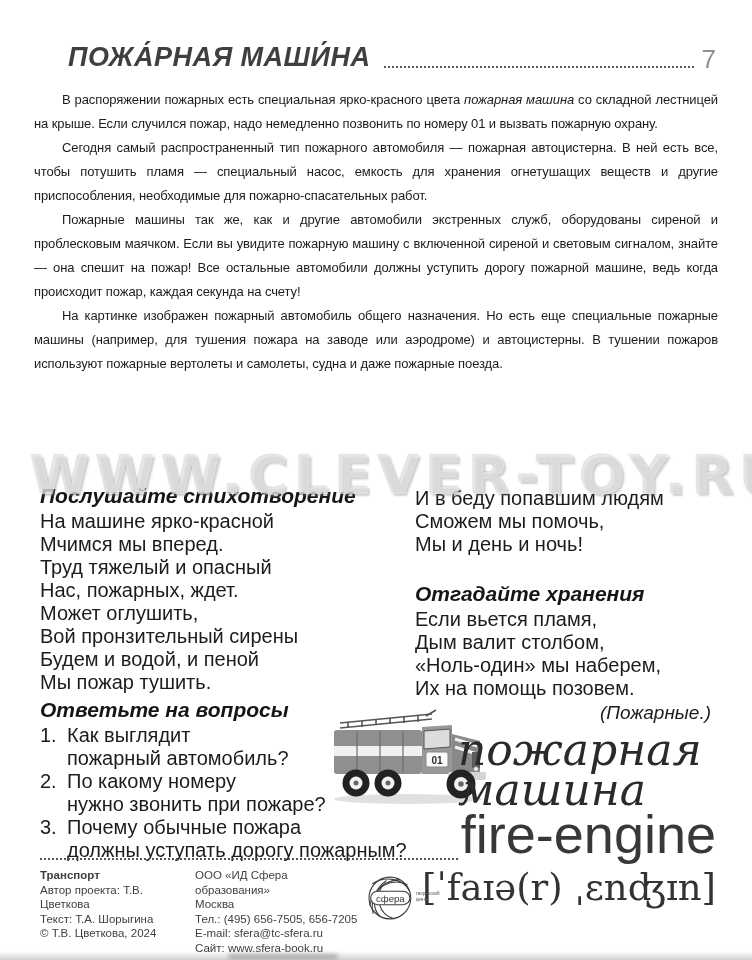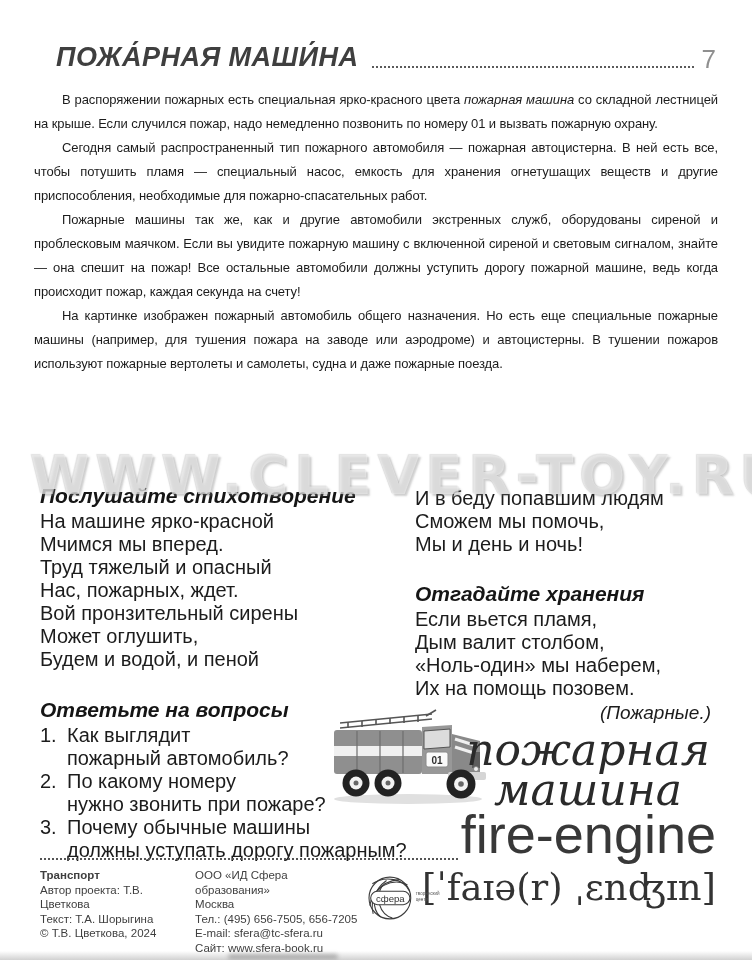--- a/index.html
+++ b/index.html
@@ -4,21 +4,21 @@
 <style>
   * { margin:0; padding:0; box-sizing:border-box; }
   html,body { background:#e9e9e9; }
   .page {
     position:relative; width:752px; height:960px; margin:0 auto;
     background:#ffffff; overflow:hidden;
     font-family:"Liberation Sans", sans-serif; color:#1c1c1c;
   }
 
   
-  .header { position:absolute; left:56px; right:36px; top:42px;
+  .header { position:absolute; left:68px; right:36px; top:42px;
             display:flex; align-items:flex-end; }
   .title { font-size:27px; font-weight:bold; font-style:italic;
            color:#3f3f3f; letter-spacing:.5px; white-space:nowrap; }
   .leader { flex:1 1 auto; border-bottom:2.5px dotted #5a5a5a;
             margin:0 8px 5px 14px; height:0; }
   .page-num { font-size:26px; color:#8f8f8f; line-height:1; padding-bottom:1px; }
 
   
   .article { position:absolute; left:34px; top:88px; width:684px;
              font-size:13px; line-height:24px; text-align:justify;
@@ -52,21 +52,21 @@
   .questions { position:absolute; left:40px; top:698px; width:392px; }
   .q-row { display:flex; }
   .q-num { width:27px; flex:0 0 27px; font-size:20px; line-height:23px; }
   .q-text { flex:1; font-size:20px; line-height:23px; }
 
   
   .truck-img { position:absolute; left:328px; top:704px; width:162px; height:104px; }
 
   
   .cursive { position:absolute; right:34px; top:730px; width:260px;
-             text-align:center; font-family:"DejaVu Serif", serif;
+             text-align:left; font-family:"DejaVu Serif", serif;
              font-style:italic; font-size:44px; line-height:40px; color:#2a2a2a; }
   .english { position:absolute; right:36px; top:804px;
              font-size:54px; line-height:60px; color:#383838;
              letter-spacing:0; white-space:nowrap;margin-left:8px; }
   .ipa { position:absolute; right:36px; top:866px;
          font-family:"DejaVu Serif", serif; font-size:37px;
          line-height:44px; color:#333; white-space:nowrap; }
 
   
   .footer-sep { position:absolute; left:40px; top:858px; width:418px;
@@ -103,23 +103,24 @@
   </div>
 
   <div class="watermark">WWW.CLEVER-TOY.RU</div>
 
   <div class="poem-left">
     <div class="sec-heading">Послушайте стихотворение</div>
     <div class="line">На машине ярко-красной</div>
     <div class="line">Мчимся мы вперед.</div>
     <div class="line">Труд тяжелый и опасный</div>
     <div class="line">Нас, пожарных, ждет.</div>
+    <div class="line">Может оглушить,</div>
     <div class="line">Вой пронзительный сирены</div>
-    <div class="line">Может оглушить,</div>
     <div class="line">Будем и водой, и пеной</div>
+    <div class="line">Мы пожар тушить.</div>
   </div>
 
   <div class="poem-right">
     <div class="line">И в беду попавшим людям</div>
     <div class="line">Сможем мы помочь,</div>
     <div class="line">Мы и день и ночь!</div>
     <div class="sec-heading riddle-heading">Отгадайте хранения</div>
     <div class="line">Если вьется пламя,</div>
     <div class="line">Дым валит столбом,</div>
     <div class="line">«Ноль-один» мы наберем,</div>
@@ -132,21 +133,21 @@
     <div class="q-row">
       <span class="q-num">1.</span>
       <span class="q-text"><span>Как выглядит</span><br><span>пожарный автомобиль?</span></span>
     </div>
     <div class="q-row">
       <span class="q-num">2.</span>
       <span class="q-text"><span>По какому номеру</span><br><span>нужно звонить при пожаре?</span></span>
     </div>
     <div class="q-row">
       <span class="q-num">3.</span>
-      <span class="q-text"><span>Почему обычные машины</span><br><span>должны уступать дорогу пожарным?</span></span>
+      <span class="q-text"><span>Почему обычные пожара</span><br><span>должны уступать дорогу пожарным?</span></span>
     </div>
   </div>
 
   <svg class="truck-img" viewBox="0 0 162 104" xmlns="http://www.w3.org/2000/svg">
     <ellipse cx="80" cy="95" rx="74" ry="5" fill="#e0e0e0"></ellipse>
 
     <g stroke="#555" stroke-width="1.6">
       <line x1="12" y1="24" x2="104" y2="15"></line>
       <line x1="12" y1="19" x2="104" y2="10"></line>
       <line x1="20" y1="24" x2="20" y2="18"></line>

